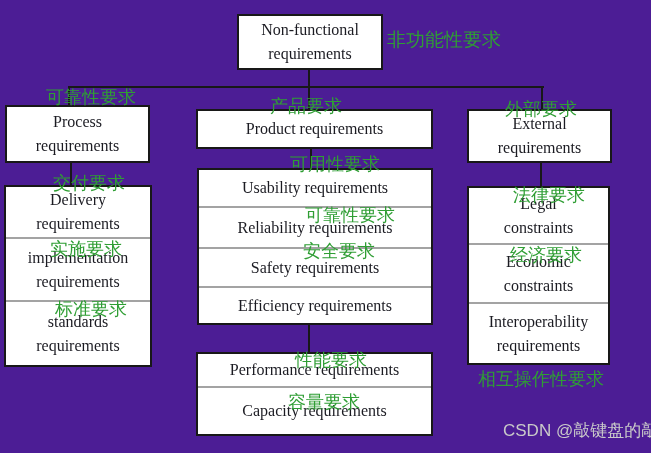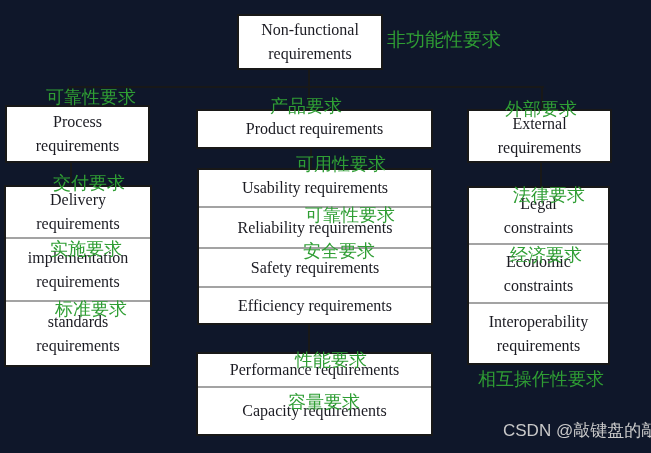--- a/index.html
+++ b/index.html
@@ -1,17 +1,17 @@
 <!DOCTYPE html>
 <html><head>
 <meta charset="utf-8">
 <style>
   html,body{margin:0;padding:0;background:#ffffff;}
   .canvas{
-    position:relative;width:651px;height:453px;background:#0f172a;
+    position:relative;width:651px;height:453px;background:#4c1d95;
     font-family:"Liberation Serif",serif;color:#1b1b22;overflow:hidden;
   }
   .box{
     position:absolute;border:2px solid #181818;background:#ffffff;
     box-sizing:border-box;display:flex;align-items:center;justify-content:center;
     text-align:center;font-size:16px;line-height:24px;z-index:2;
   }
   .en{white-space:pre-line;}
   .group{
     position:absolute;border:2px solid #181818;background:#ffffff;
@@ -117,21 +117,21 @@
     </div>
   </div>
 
   <div class="zh zh-big" style="left:387px;top:30px">非功能性要求</div>
   <div class="zh" style="left:46px;top:88px">可靠性要求</div>
   <div class="zh" style="left:270px;top:97px">产品要求</div>
   <div class="zh" style="left:505px;top:100px">外部要求</div>
   <div class="zh" style="left:53px;top:174px">交付要求</div>
   <div class="zh" style="left:50px;top:240px">实施要求</div>
   <div class="zh" style="left:55px;top:300px">标准要求</div>
-  <div class="zh" style="left:296px;top:155px">可用性要求</div>
+  <div class="zh" style="left:290px;top:155px">可用性要求</div>
   <div class="zh" style="left:305px;top:206px">可靠性要求</div>
   <div class="zh" style="left:303px;top:242px">安全要求</div>
   <div class="zh" style="left:295px;top:351px">性能要求</div>
   <div class="zh" style="left:288px;top:393px">容量要求</div>
   <div class="zh" style="left:513px;top:186px">法律要求</div>
   <div class="zh" style="left:510px;top:246px">经济要求</div>
   <div class="zh" style="left:478px;top:370px">相互操作性要求</div>
 
   <div class="watermark" style="left:455px;top:419px">CSDN @敲键盘的敲</div>
 

